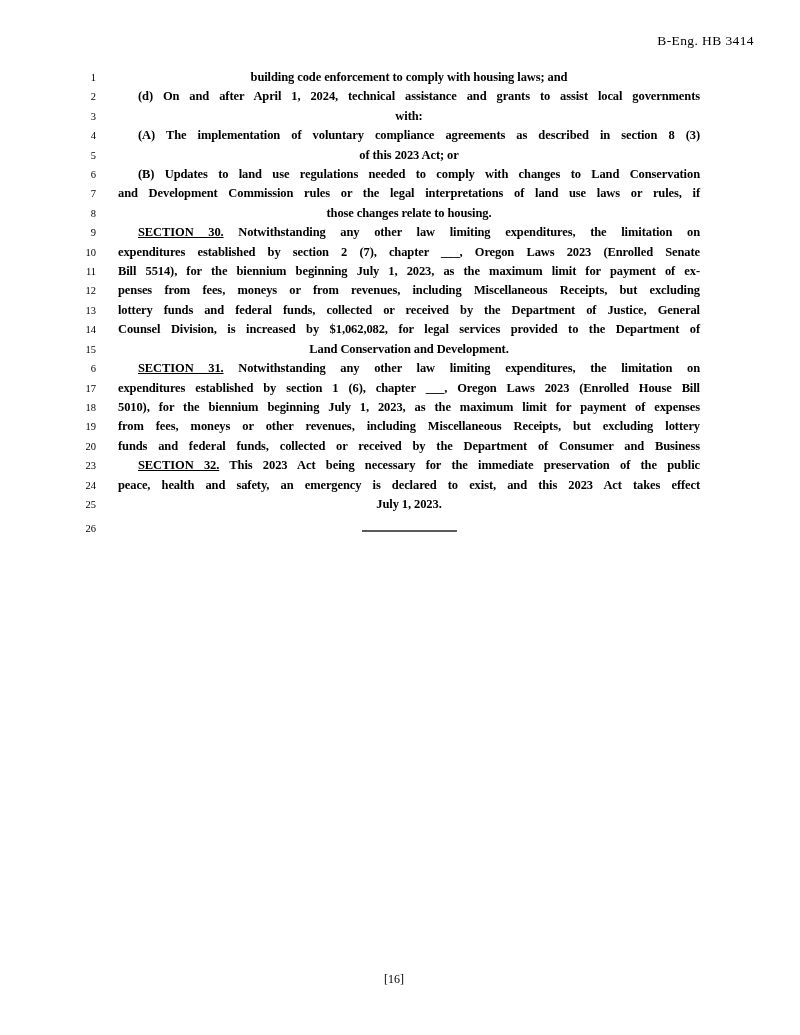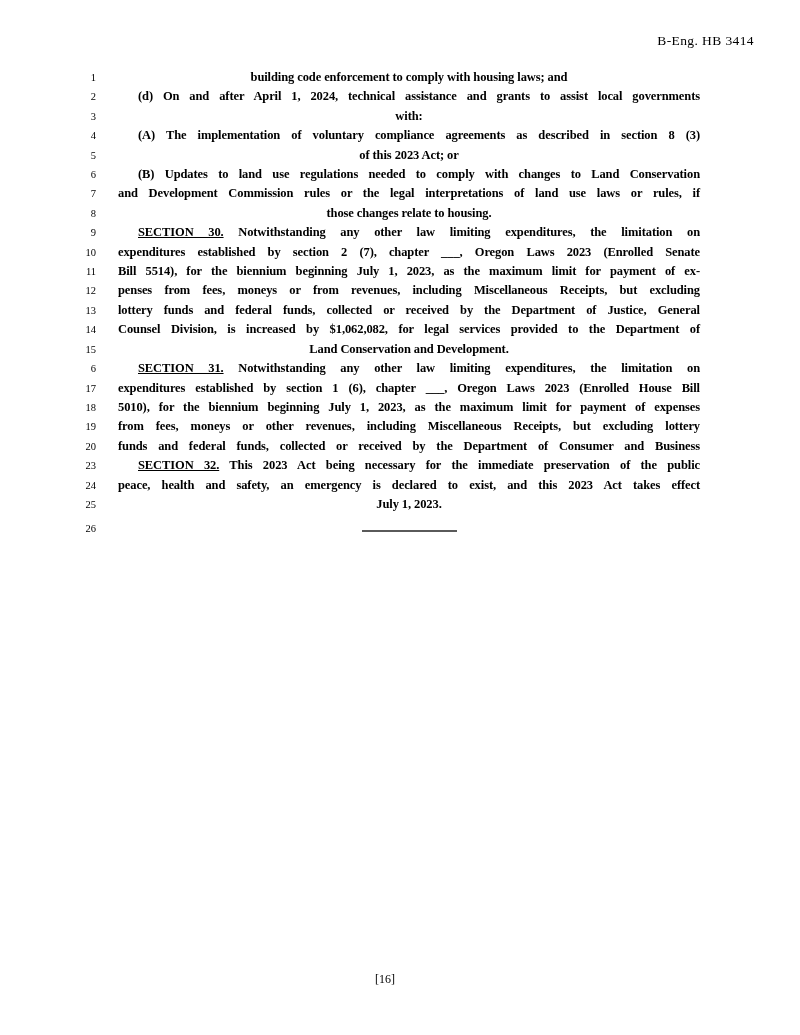--- a/index.html
+++ b/index.html
@@ -69,21 +69,21 @@
   .rule {
     display: block;
     width: 95px;
     height: 16px;
     margin: 0 auto;
     border-bottom: 2px solid #5a5a5a;
   }
   .footer {
     position: absolute;
     top: 972px;
-    left: 8px;
+    left: 17px;
     width: 754px;
     text-align: center;
     font-size: 12px;
     font-weight: normal;
   }
 </style>
 </head>
 <body>
 
 <div class="page">

